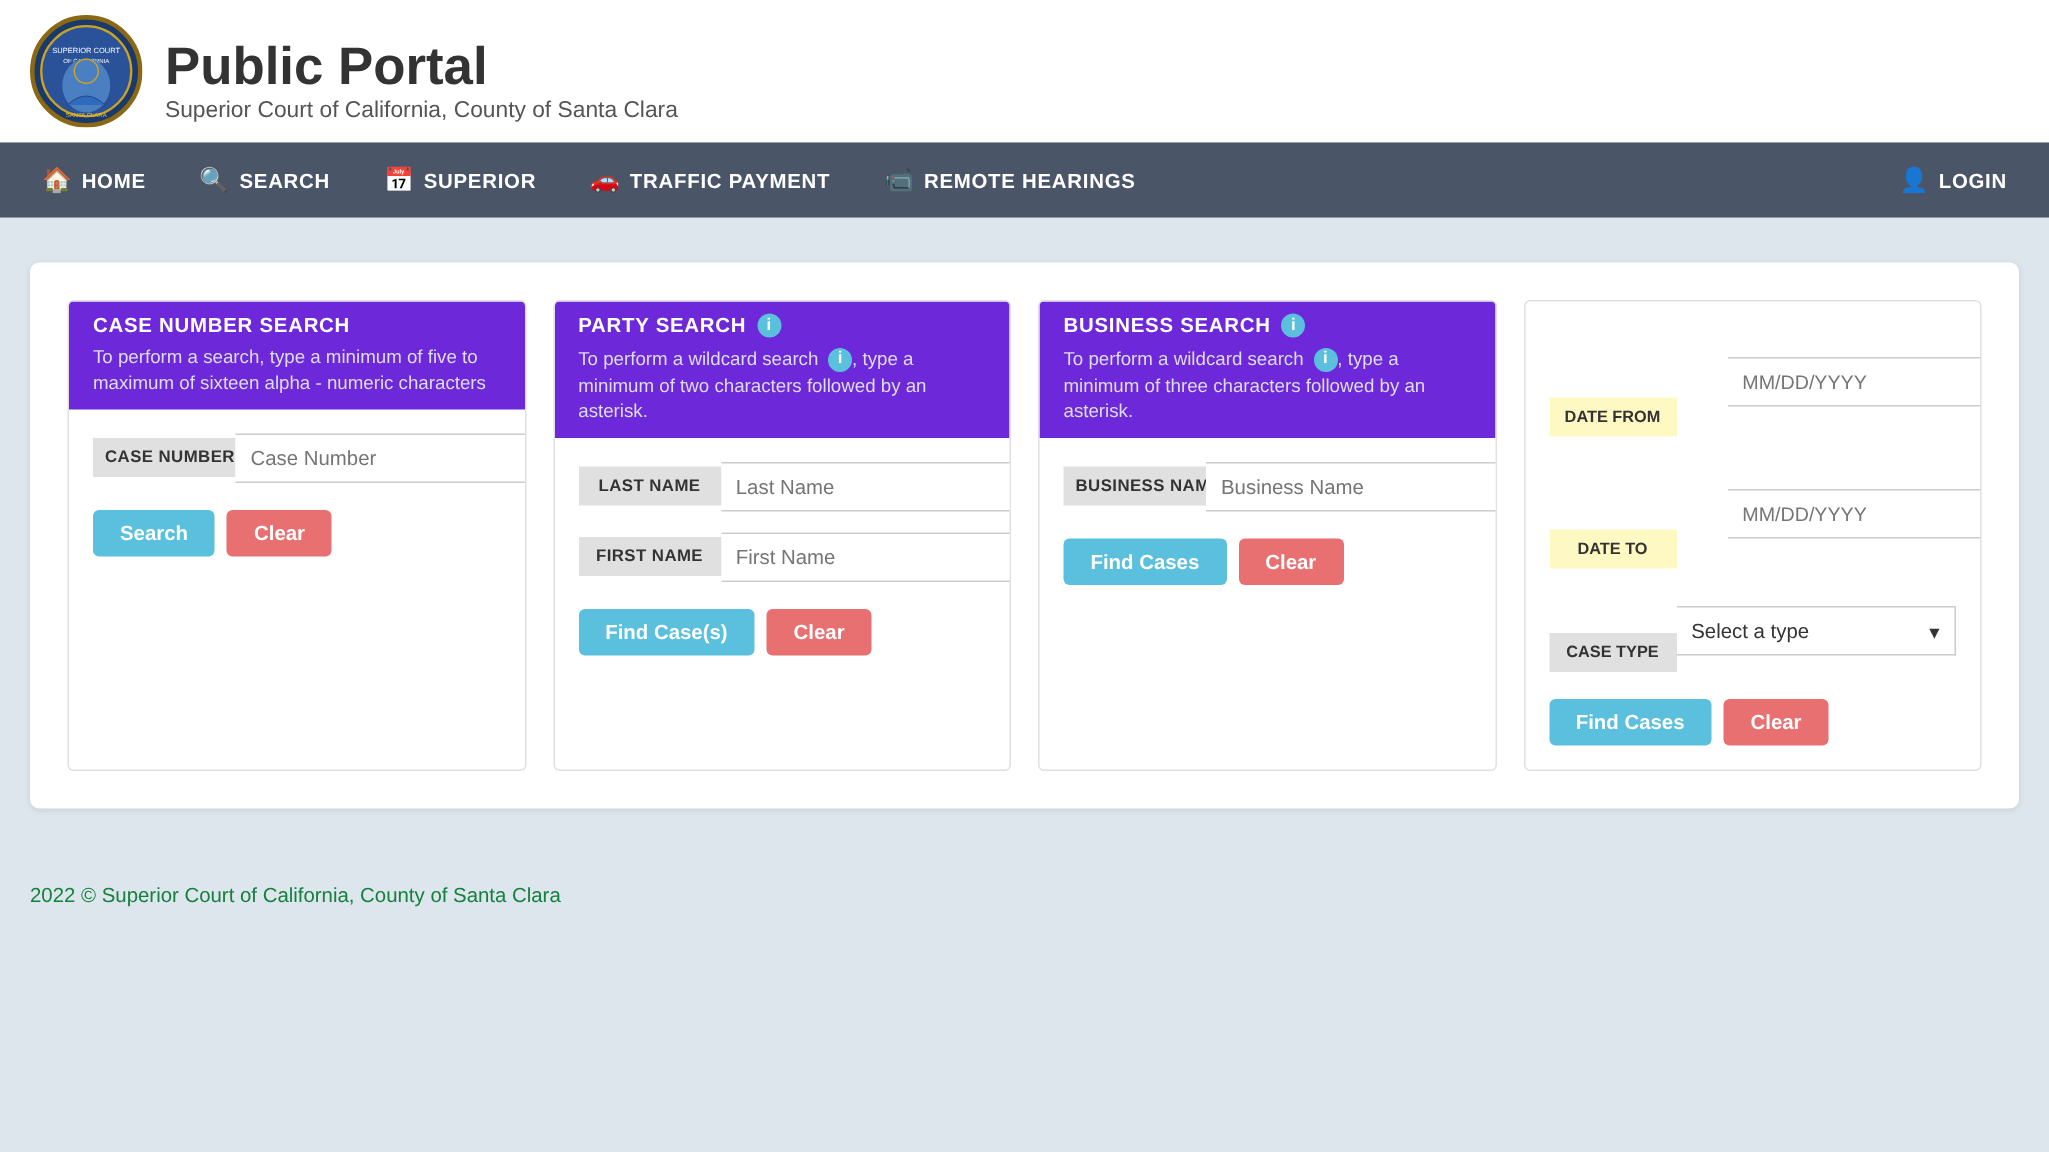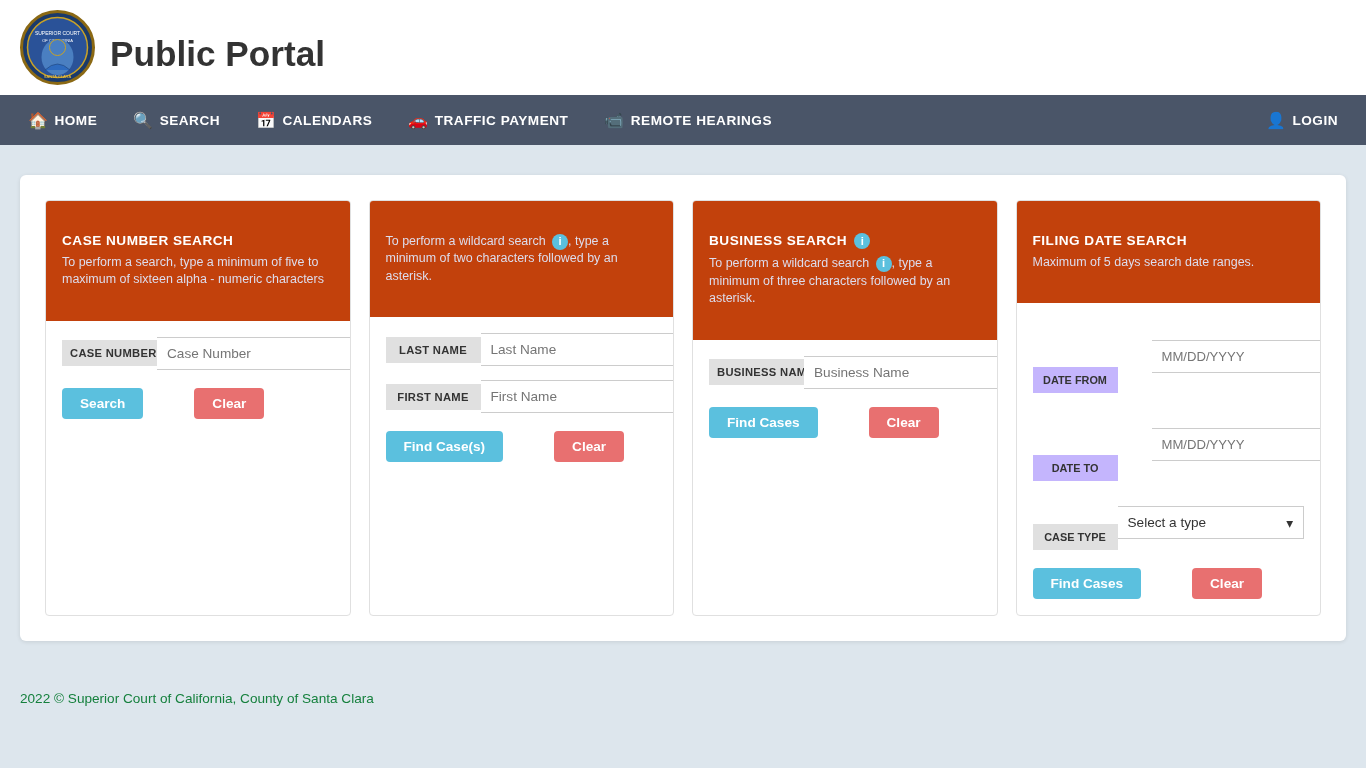--- a/index.html
+++ b/index.html
@@ -19,45 +19,45 @@
     .nav-item .nav-icon { margin-right: 6px; font-size: 1rem; }
     .nav-spacer { flex: 1; }
     .nav-login { margin-left: auto; }
 
     
     .main { padding: 30px 20px; }
     .search-grid { display: grid; grid-template-columns: 1fr 1fr 1fr 1fr; gap: 18px; background: #fff; border-radius: 6px; padding: 25px; box-shadow: 0 1px 4px rgba(0,0,0,0.1); }
 
     
     .search-panel { border: 1px solid #e0e0e0; border-radius: 4px; overflow: hidden; }
-    .panel-header { background: #c2410c; color: #fff; padding: 32px 16px; }
+    .panel-header { background: #6d28d9; color: #fff; padding: 8px 16px; }
     .panel-header h3 { font-size: 0.85rem; font-weight: bold; letter-spacing: 0.5px; margin-bottom: 6px; }
     .panel-header p { font-size: 0.78rem; line-height: 1.4; color: #dde; }
     .panel-body { padding: 16px; }
 
     
     .field-row { display: flex; align-items: center; margin-bottom: 14px; }
     .field-label { background: #e0e0e0; color: #333; font-size: 0.7rem; font-weight: bold; padding: 7px 8px; min-width: 95px; text-align: center; white-space: nowrap; letter-spacing: 0.3px; }
     .field-input { flex: 1; border: 1px solid #ccc; border-left: none; padding: 7px 10px; font-size: 0.85rem; color: #999; outline: none; height: 33px; }
 
     
     .date-row { display: flex; align-items: center; margin-bottom: 14px; }
-    .date-label { background: #c4b5fd; color: #333; font-size: 0.68rem; font-weight: bold; padding: 7px 8px; min-width: 85px; text-align: center; white-space: nowrap; margin-top: 48px; }
+    .date-label { background: #fef9c3; color: #333; font-size: 0.68rem; font-weight: bold; padding: 7px 8px; min-width: 85px; text-align: center; white-space: nowrap; margin-top: 48px; }
     .date-input { flex: 1; border: 1px solid #ccc; border-left: none; padding: 7px 10px; font-size: 0.82rem; color: #999; outline: none; height: 33px; margin-left: 34px; }
     .date-cal-btn { border: 1px solid #ccc; border-left: none; background: #f5f5f5; padding: 0 8px; height: 33px; cursor: pointer; display: flex; align-items: center; }
 
     
     .case-type-row { display: flex; align-items: center; margin-bottom: 14px; }
     .case-type-label { background: #e0e0e0; color: #333; font-size: 0.68rem; font-weight: bold; padding: 7px 8px; min-width: 85px; text-align: center; white-space: nowrap; margin-top: 29px; }
     .case-type-select { flex: 1; border: 1px solid #ccc; border-left: none; padding: 7px 10px; font-size: 0.85rem; color: #333; outline: none; height: 33px; background: #fff; cursor: pointer; display: flex; align-items: center; justify-content: space-between; }
 
     
     .btn-row { display: flex; gap: 8px; margin-top: 18px; }
     .btn-primary { background: #5bc0de; color: #fff; border: none; padding: 8px 18px; border-radius: 4px; font-size: 0.85rem; cursor: pointer; font-weight: bold; }
-    .btn-danger { background: #e87070; color: #fff; border: none; padding: 8px 18px; border-radius: 4px; font-size: 0.85rem; cursor: pointer; font-weight: bold; margin-left: 43px; }
+    .btn-danger { background: #e87070; color: #fff; border: none; padding: 8px 18px; border-radius: 4px; font-size: 0.85rem; cursor: pointer; font-weight: bold; }
 
     
     .info-icon { display: inline-flex; align-items: center; justify-content: center; width: 16px; height: 16px; background: #5bc0de; color: #fff; border-radius: 50%; font-size: 0.7rem; font-weight: bold; margin-left: 3px; vertical-align: middle; }
 
     
     footer { padding: 20px; color: #15803d; font-size: 0.85rem; }
   </style>
 </head>
 <body>
 
@@ -69,35 +69,36 @@
       <text x="37.5" y="25" text-anchor="middle" fill="#fff" font-size="5" font-family="Arial">SUPERIOR COURT</text>
       <text x="37.5" y="32" text-anchor="middle" fill="#fff" font-size="4" font-family="Arial">OF CALIFORNIA</text>
       <ellipse cx="37.5" cy="47" rx="16" ry="18" fill="#4a7fc1"></ellipse>
       <path d="M25 60 Q37.5 48 50 60" fill="#2e6bbf" stroke="#1a3a6b" stroke-width="0.5"></path>
       <circle cx="37.5" cy="37.5" r="8" fill="none" stroke="#c9a227" stroke-width="1"></circle>
       <text x="37.5" y="68" text-anchor="middle" fill="#f0c040" font-size="4" font-family="Arial">SANTA CLARA</text>
     </svg>
   </div>
   <div class="header-title">
     <h1>Public Portal</h1>
+    <p>Superior Court of California, County of Santa Clara</p>
   </div>
 </div>
 
 <nav>
   <a class="nav-item">
     <span class="nav-icon">🏠</span>
     <span>HOME</span>
   </a>
   <a class="nav-item">
     <span class="nav-icon">🔍</span>
     <span>SEARCH</span>
   </a>
   <a class="nav-item">
     <span class="nav-icon">📅</span>
-    <span>CALENDARS</span>
+    <span>SUPERIOR</span>
   </a>
   <a class="nav-item">
     <span class="nav-icon">🚗</span>
     <span>TRAFFIC PAYMENT</span>
   </a>
   <a class="nav-item">
     <span class="nav-icon">📹</span>
     <span>REMOTE HEARINGS</span>
   </a>
   <div class="nav-spacer"></div>
@@ -122,20 +123,24 @@
         </div>
         <div class="btn-row">
           <button class="btn-primary">Search</button>
           <button class="btn-danger">Clear</button>
         </div>
       </div>
     </div>
 
     <div class="search-panel">
       <div class="panel-header">
+        <h3>
+          <span>PARTY SEARCH</span>
+          <span class="info-icon">i</span>
+        </h3>
         <p>To perform a wildcard search <span class="info-icon">i</span>, type a minimum of two characters followed by an asterisk.</p>
       </div>
       <div class="panel-body">
         <div class="field-row">
           <span class="field-label">LAST NAME</span>
           <input class="field-input" type="text" placeholder="Last Name" style="">
         </div>
         <div class="field-row">
           <span class="field-label">FIRST NAME</span>
           <input class="field-input" type="text" placeholder="First Name" style="">
@@ -161,24 +166,20 @@
           <input class="field-input" type="text" placeholder="Business Name" style="">
         </div>
         <div class="btn-row">
           <button class="btn-primary">Find Cases</button>
           <button class="btn-danger">Clear</button>
         </div>
       </div>
     </div>
 
     <div class="search-panel">
-      <div class="panel-header">
-        <h3>FILING DATE SEARCH</h3>
-        <p>Maximum of 5 days search date ranges.</p>
-      </div>
       <div class="panel-body">
         <div class="date-row">
           <span class="date-label">DATE FROM</span>
           <input class="date-input" type="text" placeholder="MM/DD/YYYY" style="">
           <button class="date-cal-btn">
             
           </button>
         </div>
         <div class="date-row">
           <span class="date-label">DATE TO</span>

